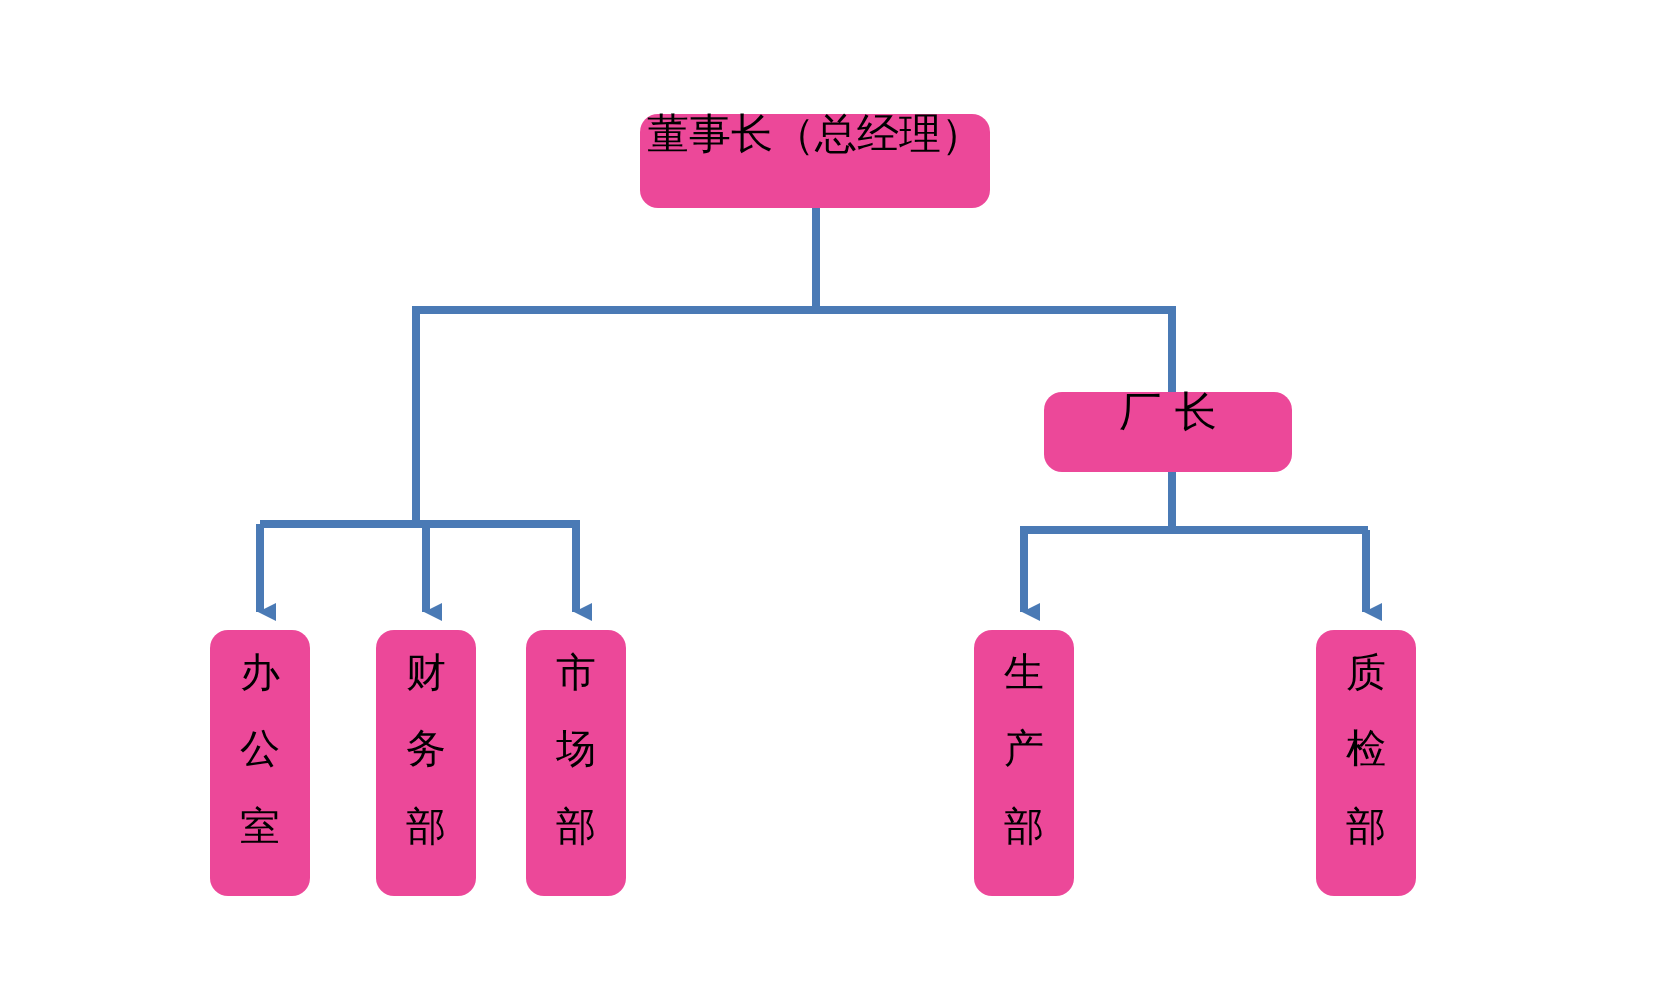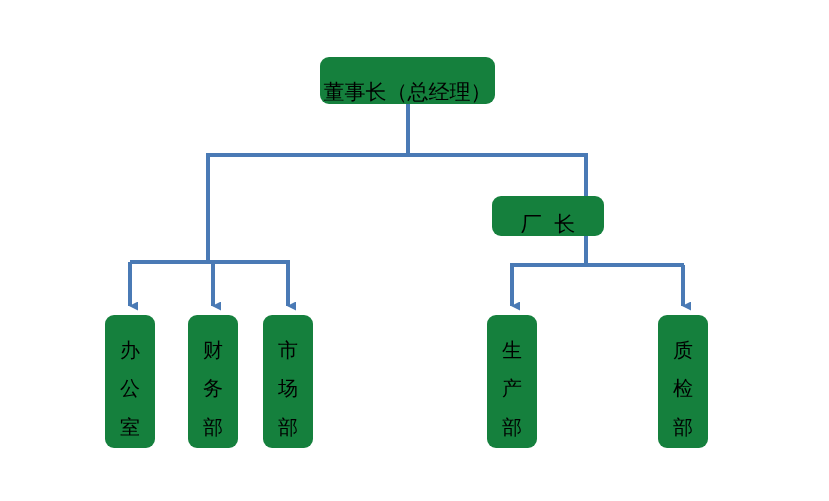--- a/index.html
+++ b/index.html
@@ -20,28 +20,27 @@
   #chart-svg {
     position: absolute;
     left: 0;
     top: 0;
     width: 829px;
     height: 501px;
   }
   .node {
     position: absolute;
     box-sizing: border-box;
-    background: #15803d;
+    background: #ec4899;
     border-radius: 9px;
     display: flex;
-    align-items: flex-end;
+    align-items: flex-start;
     justify-content: center;
     color: #000000;
     z-index: 2;
-    font-family: Liberation Mono, monospace;
   }
   .node-label {
     display: block;
     text-align: center;
     line-height: 1.0;
     white-space: pre;
   }
   
   .node.horiz .node-label {
     font-size: 21px;
@@ -52,21 +51,21 @@
     padding-top: 2px;
   }
   .node.vert .node-label {
     font-size: 20px;
     line-height: 1.92;
     letter-spacing: 0px;
   }
 
   
   #node-chairman   { left: 320px; top: 57px;  width: 175px; height: 47px; }
-  #node-plant-head { left: 492px; top: 196px; width: 112px; height: 40px; }
+  #node-plant-head { left: 522px; top: 196px; width: 124px; height: 40px; }
 
   #node-office     { left: 105px; top: 315px; width: 50px;  height: 133px; }
   #node-finance    { left: 188px; top: 315px; width: 50px;  height: 133px; }
   #node-market     { left: 263px; top: 315px; width: 50px;  height: 133px; }
   #node-production { left: 487px; top: 315px; width: 50px;  height: 133px; }
   #node-quality    { left: 658px; top: 315px; width: 50px;  height: 133px; }
 </style>
 </head>
 <body>
 

